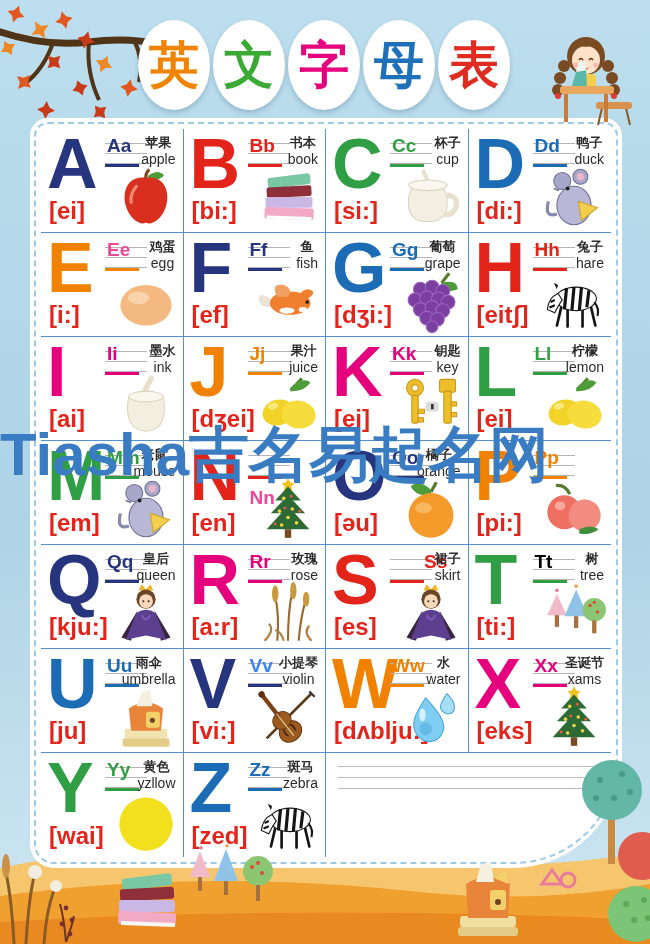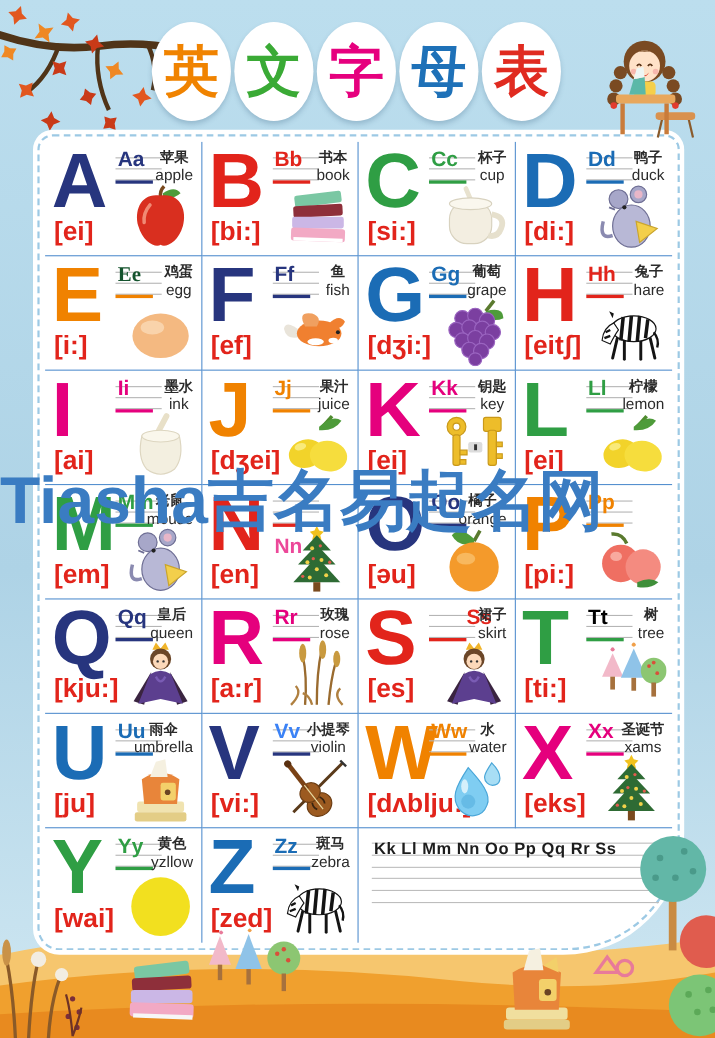--- a/index.html
+++ b/index.html
@@ -217,21 +217,21 @@
             <path d="M16 24 l-5 -2" stroke="#6e6e94" stroke-width="1.5"></path>
             <path d="M34 34 L52 40 L37 52 Z" fill="#f3cf4b" stroke="#caa52e"></path>
           </svg></div>
       </div>
       <div class="cell">
         <span class="big" style="color: rgb(240, 130, 0);">E</span>
         <div class="guide">
           <i class="l1"></i>
           <i class="l2"></i>
           <i class="l3"></i>
-          <span class="pair" style="color: #14532d; font-family: Liberation Serif, serif;">Ee</span>
+          <span class="pair" style="color: #ec4899;">Ee</span>
           <div class="ul" style="background: rgb(240, 130, 0);"></div>
         </div>
         <div class="word">
           <div class="cn">鸡蛋</div>
           <div class="en">egg</div>
         </div>
         <div class="phon">[i:]</div>
         <div class="pic"><svg viewBox="0 0 60 60">
             <ellipse cx="30" cy="34" rx="24" ry="19" fill="#f4b981"></ellipse>
             <ellipse cx="23" cy="27" rx="10" ry="6" fill="#f9d3ab"></ellipse>
@@ -800,26 +800,20 @@
             <path d="M15 23 Q6 27 5 38 L12 41 Q16 33 19 29Z" fill="#fff" stroke="#141414"></path>
             <g stroke="#141414" stroke-width="2">
               <line x1="8" y1="31" x2="12" y2="29"></line>
               <line x1="7" y1="36" x2="12" y2="34"></line>
             </g>
             <path d="M14 19 l-3 -6 4 2Z" fill="#141414"></path>
             <path d="M49 31 q5 6 3 13" stroke="#141414" stroke-width="2" fill="none"></path>
           </svg></div>
       </div>
       <div class="cell cell-summary" id="summary-cell">
-      <div class="sline">
-        <i class="l1"></i>
-          <i class="l2"></i>
-          <i class="l3"></i>
-        <span>Kk Ll Mm Nn Oo Pp Qq Rr Ss</span>
-      </div>
       <div class="sline">
         <i class="l1"></i>
           <i class="l2"></i>
           <i class="l3"></i>
       </div>
     </div>
   </div>
 </div>
 
 <div class="watermark" style="color: rgb(58, 124, 194);">Tiasha吉名易起名网</div>

